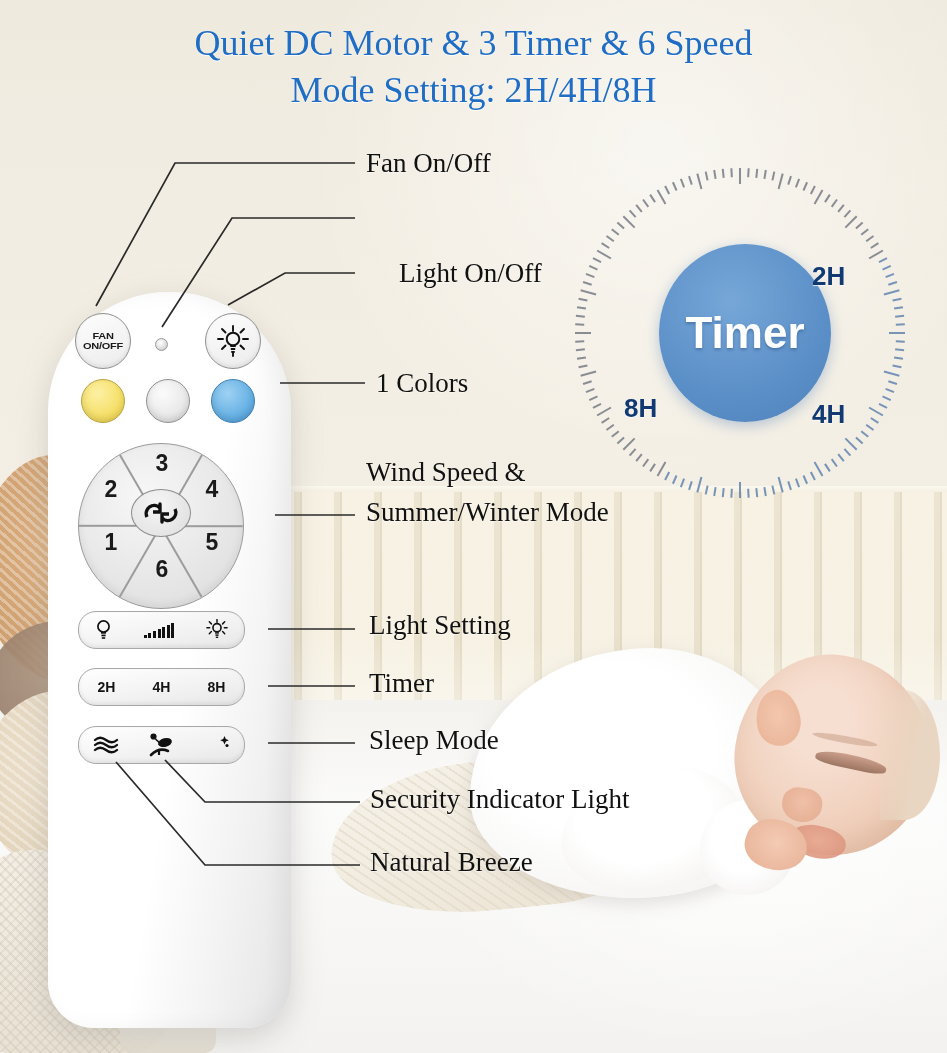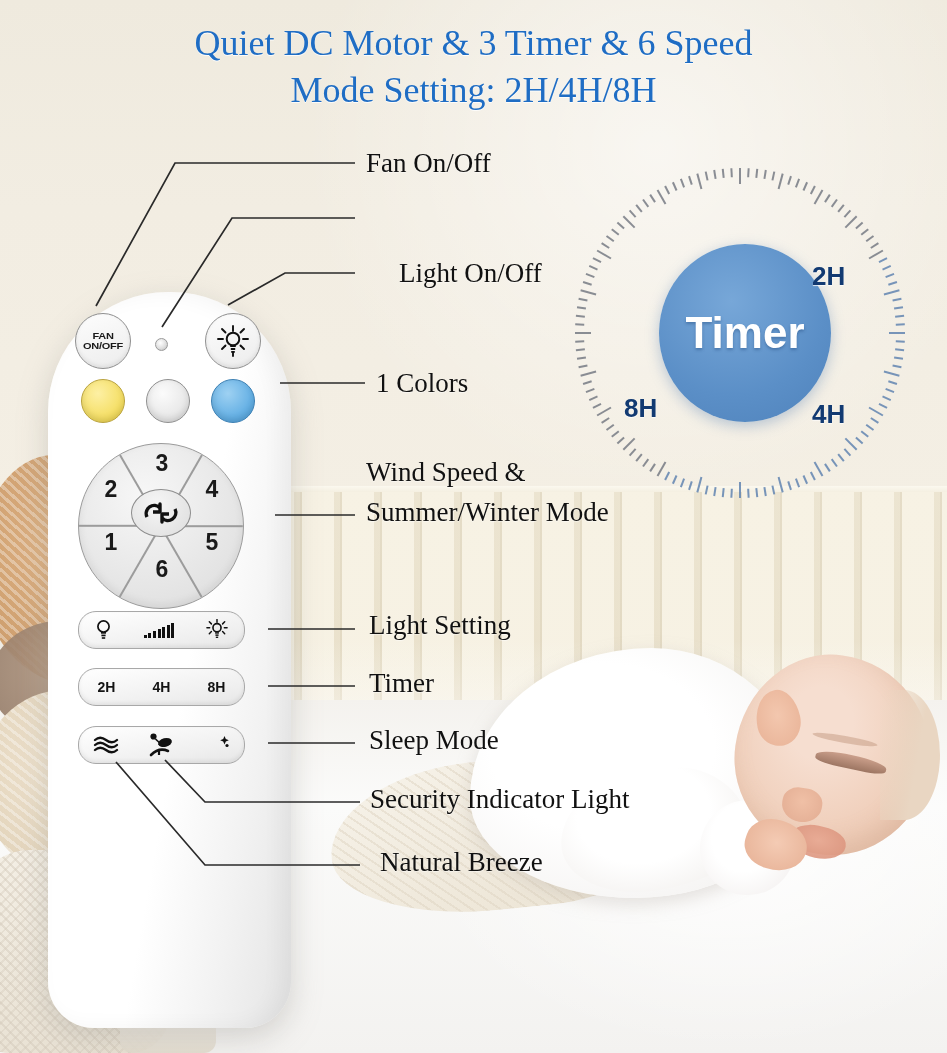--- a/index.html
+++ b/index.html
@@ -471,15 +471,15 @@
 
   <div class="label" style="left:366px;top:148px;">Fan On/Off</div>
   <div class="label" style="left:363px;top:258px;margin-left:36px;">Light On/Off</div>
   <div class="label" style="left:376px;top:368px;">1 Colors</div>
   <div class="label" style="left:366px;top:497px;">Summer/Winter Mode</div>
   <div class="label" style="left:366px;top:457px;">Wind  Speed &amp;</div>
   <div class="label" style="left:369px;top:610px;">Light Setting</div>
   <div class="label" style="left:369px;top:668px;">Timer</div>
   <div class="label" style="left:369px;top:725px;">Sleep Mode</div>
   <div class="label" style="left:370px;top:784px;">Security Indicator Light</div>
-  <div class="label" style="left:380px;top:847px;text-align:right;">Natural  Breeze</div>
+  <div class="label" style="left:370px;top:847px;text-align:right;">Natural  Breeze</div>
 
 </div>
 
 </body></html>

